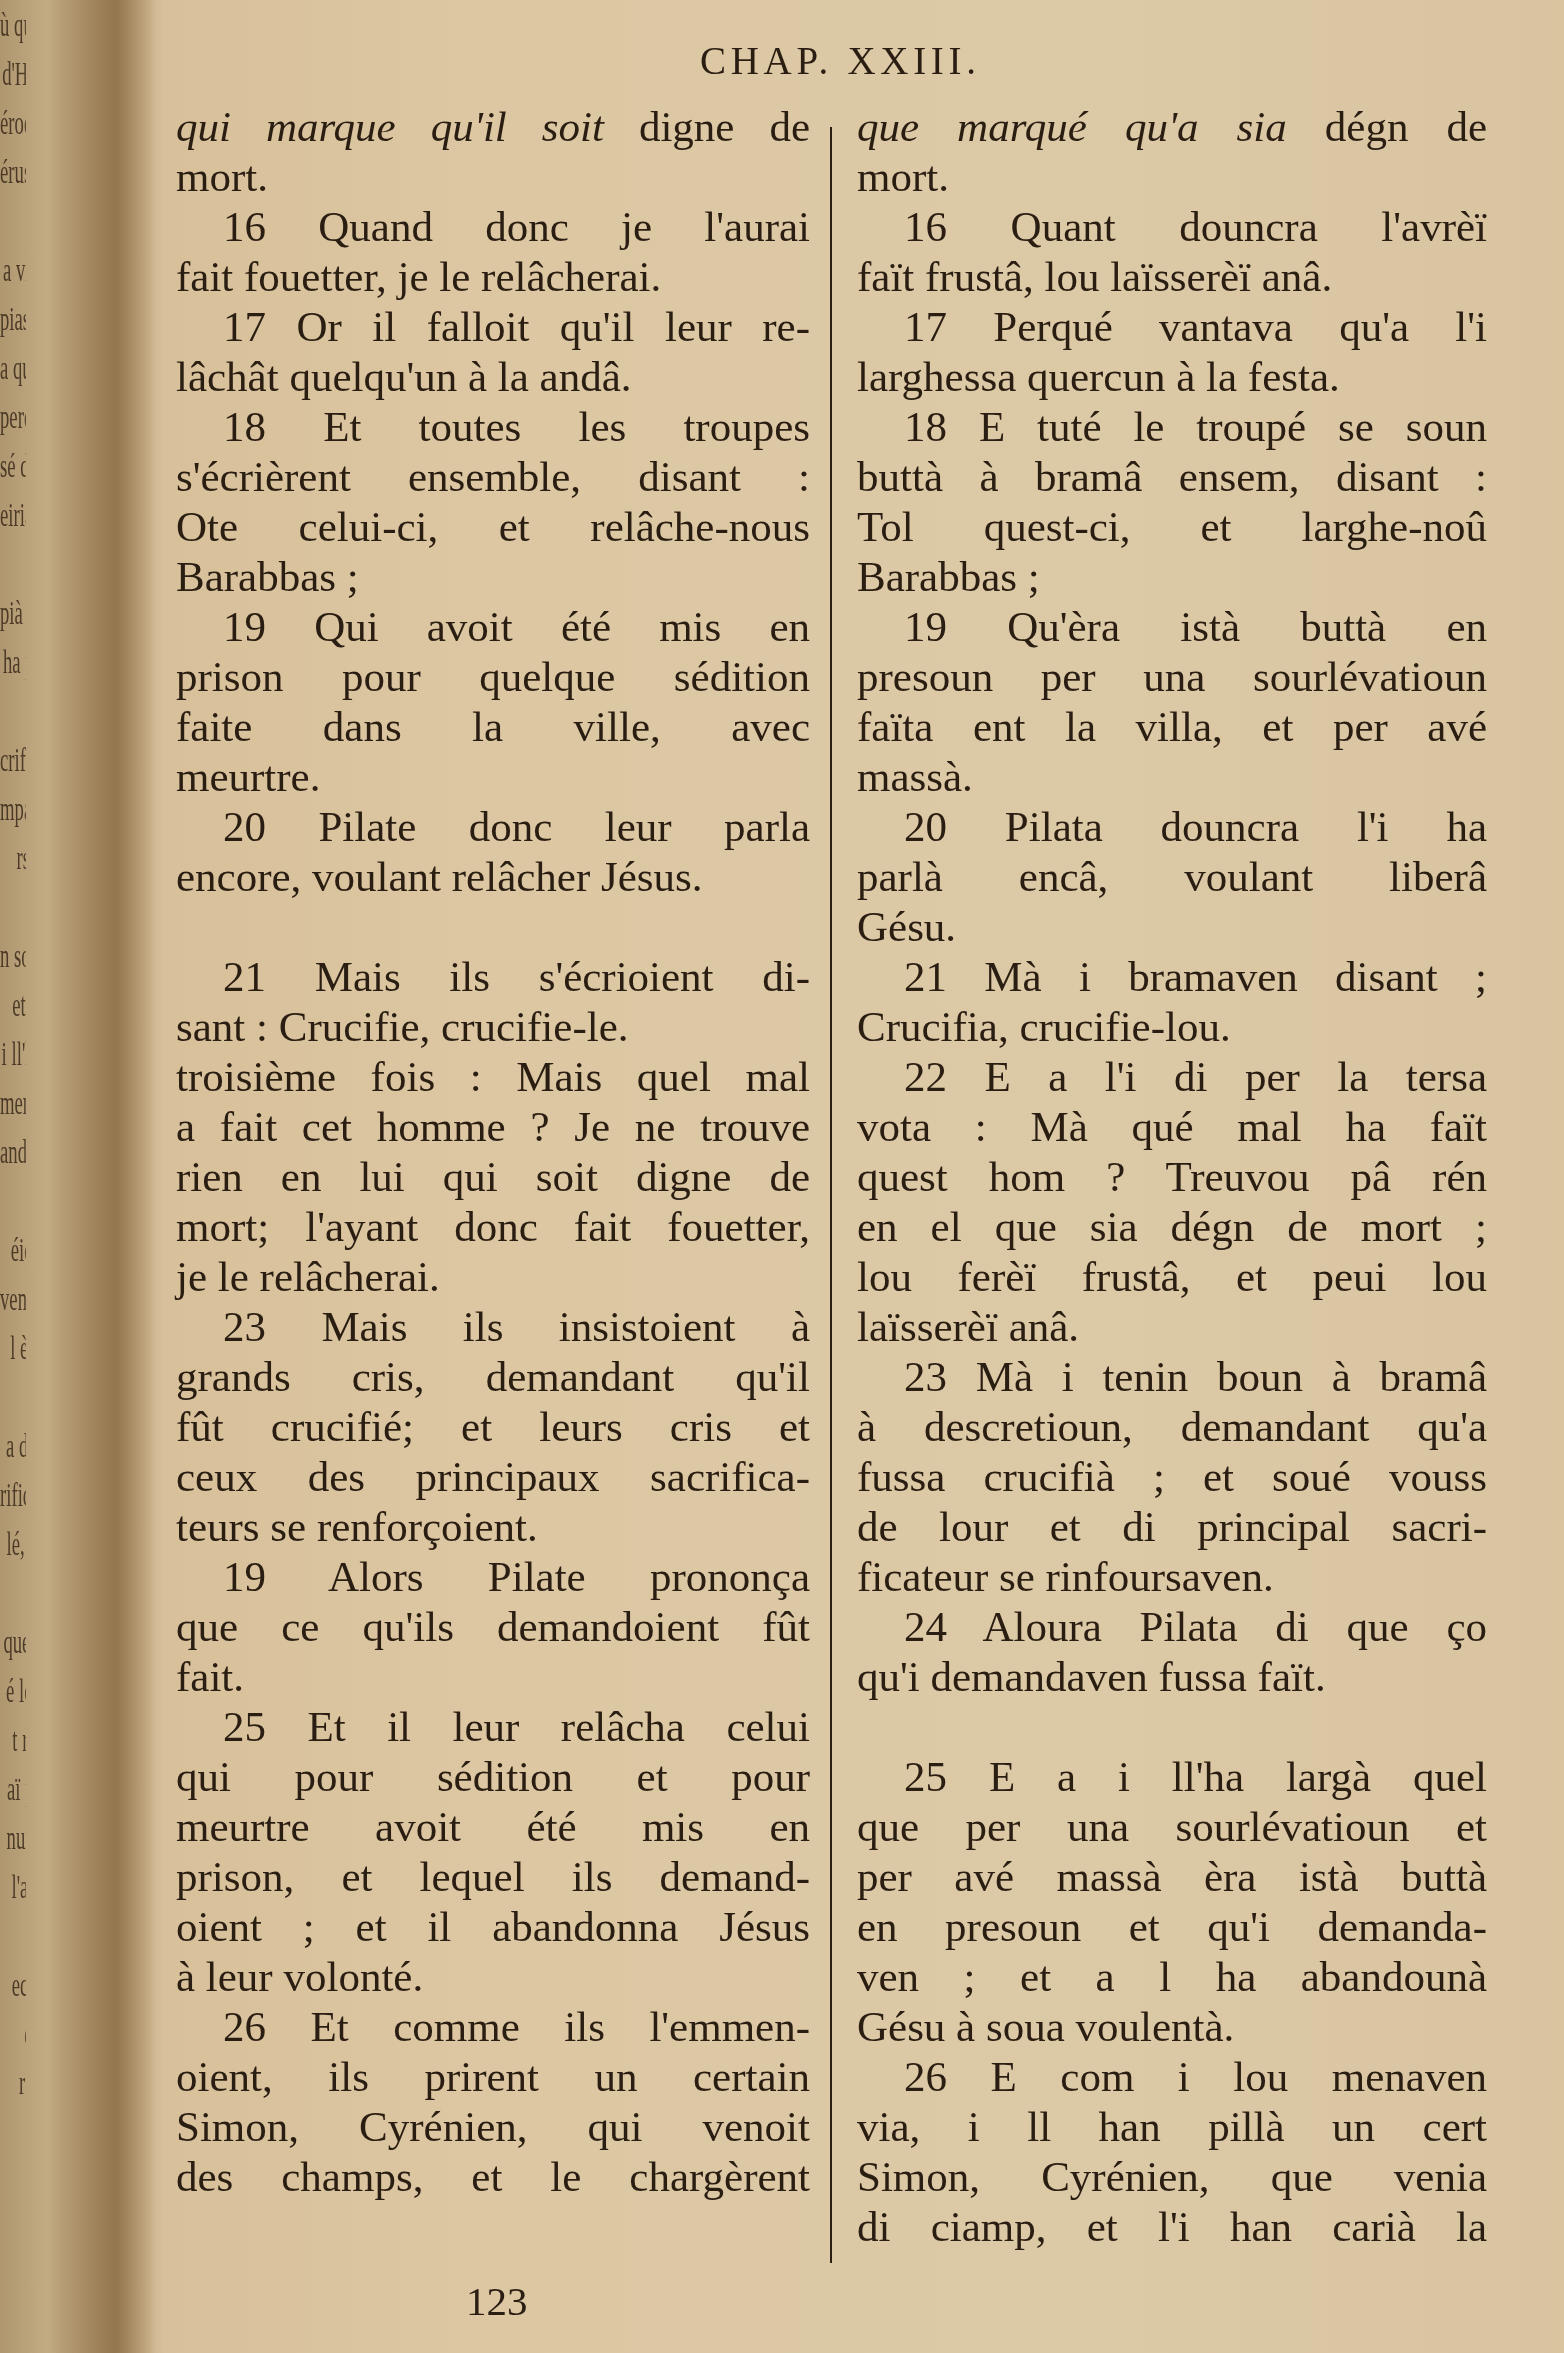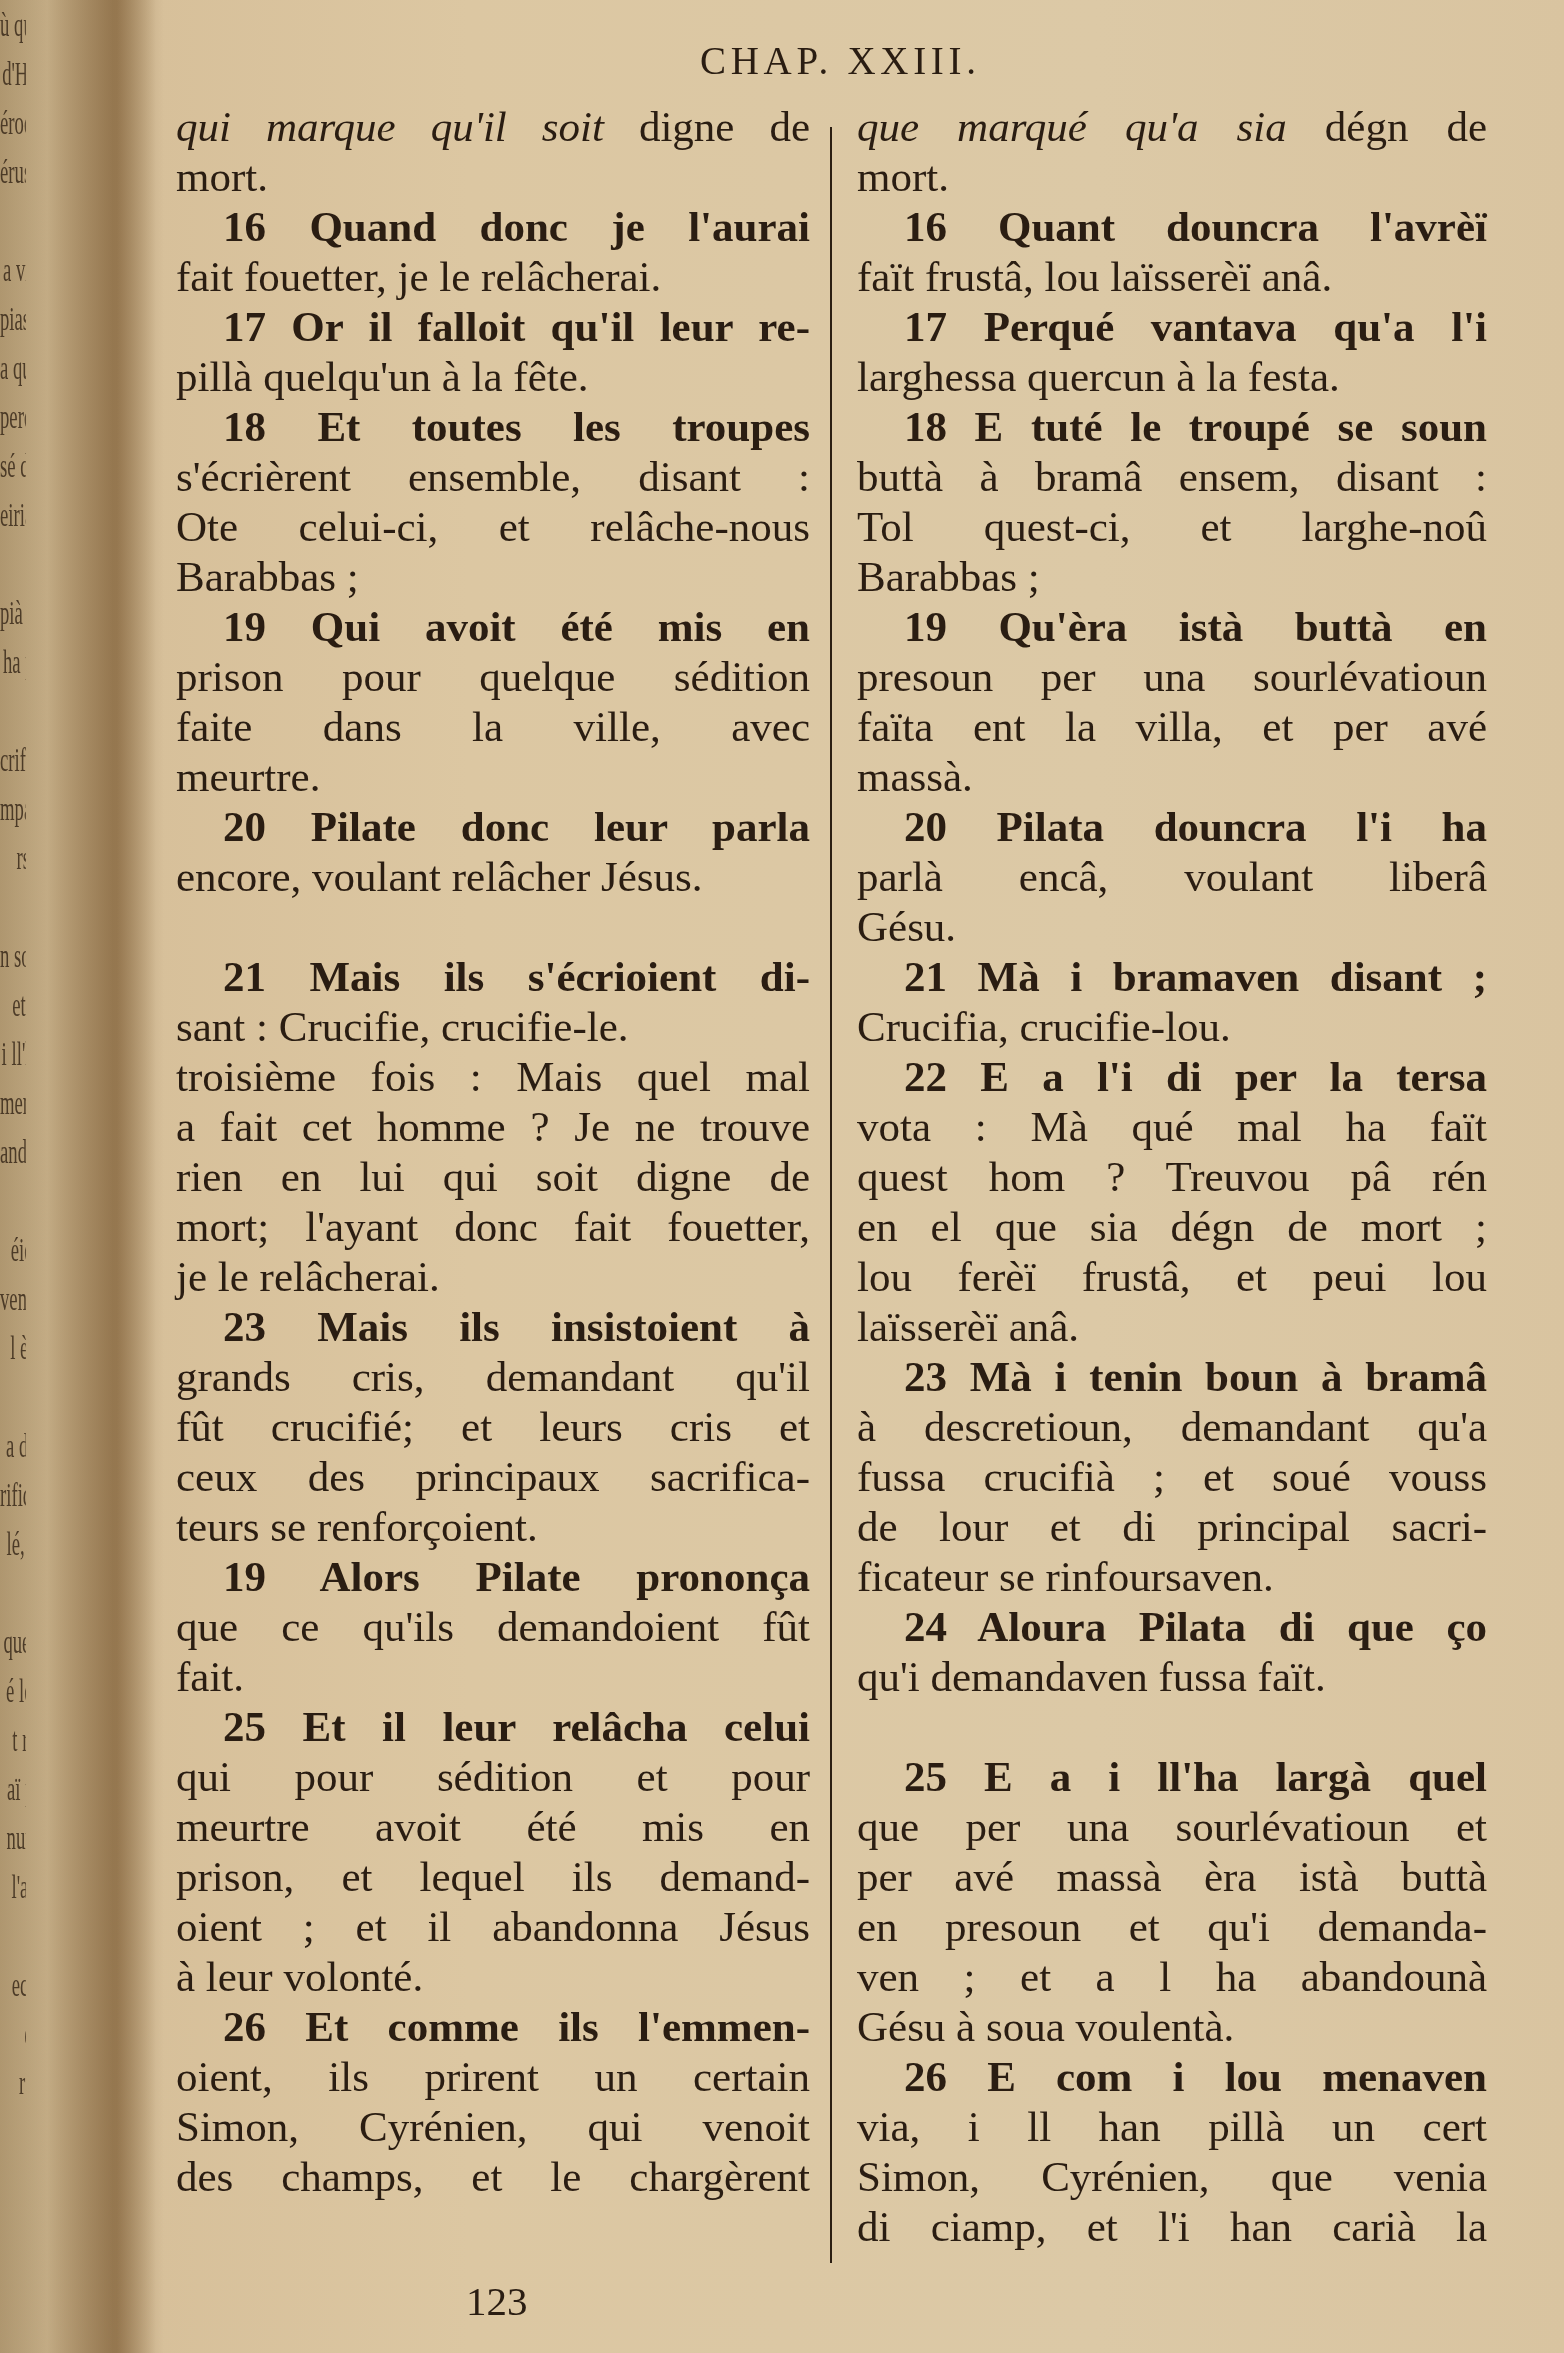--- a/index.html
+++ b/index.html
@@ -25,21 +25,21 @@
     white-space: nowrap;
   }
   .col {
     position: absolute; top: 102px; width: 634px;
     font-size: 43px; line-height: 50px;
   }
   .col-left { left: 176px; }
   .col-right { left: 857px; width: 630px; }
   .line { white-space: nowrap; text-align: justify; text-align-last: justify; height: 50px; }
   .line.last { text-align-last: left; }
-  .line.indent { padding-left: 47px; font-weight: bold; }
+  .line.indent { padding-left: 47px; }
   .line i { font-style: italic; }
   .divider {
     position: absolute; left: 830px; top: 127px; width: 2.3px; height: 2136px;
     background: #2b1e12;
   }
   .page-number {
     position: absolute; top: 2277px; left: 466px; font-size: 41px; text-align: right;
   }
 </style>
 </head>
@@ -93,21 +93,21 @@
   </div>
 
 <div class="running-head">CHAP. XXIII.</div>
 
 <div class="col col-left" id="col-fr">
     <div class="line"><i>qui marque qu'il soit</i><span> digne de</span></div>
     <div class="line last">mort.</div>
     <div class="line indent last-auto">16 Quand donc je l'aurai</div>
     <div class="line last">fait fouetter, je le relâcherai.</div>
     <div class="line indent last-auto">17 Or il falloit qu'il leur re-</div>
-    <div class="line last">pillà quelqu'un à la fête.</div>
+    <div class="line last">lâchât quelqu'un à la andâ.</div>
     <div class="line indent last-auto">18 Et toutes les troupes</div>
     <div class="line">s'écrièrent ensemble, disant :</div>
     <div class="line">Ote celui-ci, et relâche-nous</div>
     <div class="line last">Barabbas ;</div>
     <div class="line indent last-auto">19 Qui avoit été mis en</div>
     <div class="line">prison pour quelque sédition</div>
     <div class="line">faite dans la ville, avec</div>
     <div class="line last">meurtre.</div>
     <div class="line indent last-auto">20 Pilate donc leur parla</div>
     <div class="line last">encore, voulant relâcher Jésus.</div>

